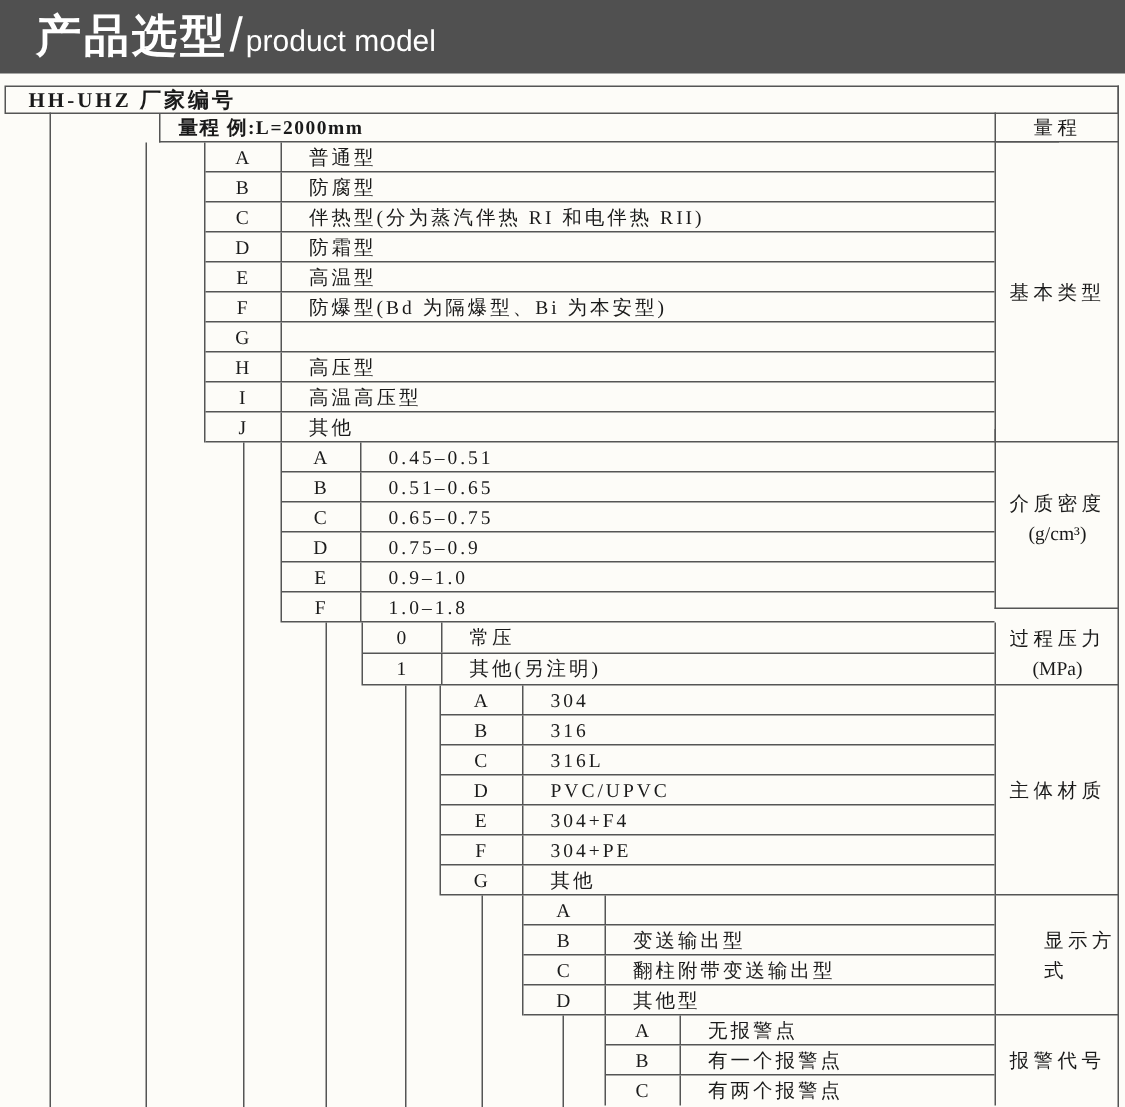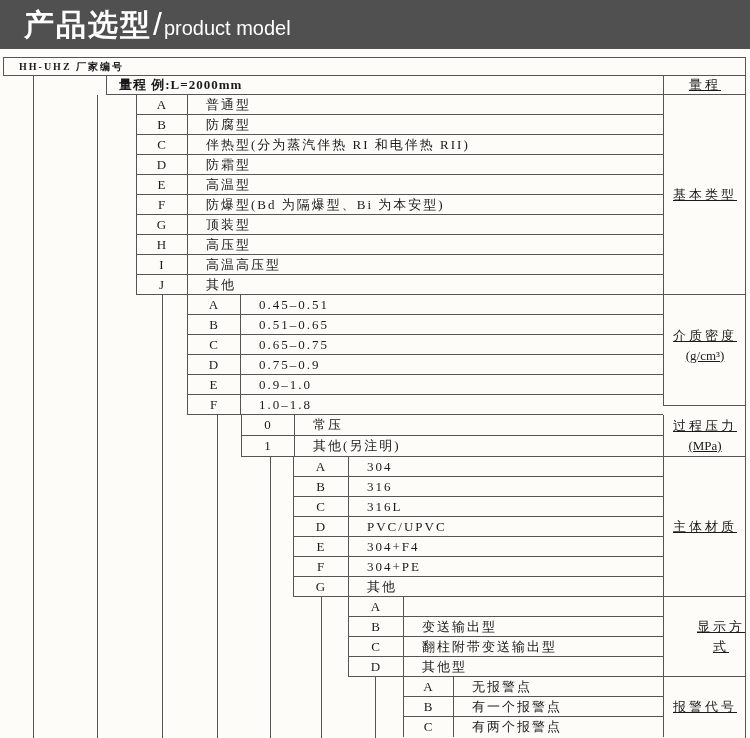--- a/index.html
+++ b/index.html
@@ -15,21 +15,21 @@
     position:absolute;left:0;top:0;width:750px;height:49px;background:var(--hdr-bg);
     display:flex;align-items:baseline;padding-left:24px;color:var(--hdr-text);
     font-family:"Liberation Sans","DejaVu Sans",sans-serif;
   }
   .header-bar .t-zh{font-size:30px;font-weight:bold;letter-spacing:2px;line-height:49px;text-align:right;}
   .header-bar .t-sep{font-size:32px;font-weight:400;margin:0 2px 0 1px;}
   .header-bar .t-en{font-size:20px;font-weight:400;}
   .model-row{
     position:absolute;left:3px;top:57px;width:743px;height:19px;
     border:1px solid var(--line);display:flex;align-items:center;
-    padding-left:15px;font-weight:bold;font-size:10px;letter-spacing:2px;
+    padding-left:15px;font-weight:bold;font-size:14px;letter-spacing:2px;
   }
   .range-row{
     position:absolute;left:63px;top:76px;width:600px;height:19px;
     border-left:1px solid var(--line);border-bottom:1px solid var(--line);
     display:flex;align-items:center;padding-left:12px;font-weight:bold;font-size:13px;letter-spacing:1px;margin-left:43px;
   }
   .section{position:absolute;border-left:1px solid var(--line);}
   .sec-row{display:flex;border-bottom:1px solid var(--line);align-items:stretch;}
   .sec-row.no-bottom{border-bottom:none;}
   .code-cell{
@@ -37,21 +37,21 @@
     font-size:13px;letter-spacing:1px;flex:0 0 auto;
   }
   .value-cell{
     flex:1 1 auto;display:flex;align-items:center;padding-left:18px;
     font-size:13px;letter-spacing:2px;white-space:nowrap;overflow:hidden;
   }
   .label-cell{
     position:absolute;left:663px;width:83px;
     border-left:1px solid var(--line);border-bottom:1px solid var(--line);
     display:flex;flex-direction:column;align-items:center;justify-content:center;
-    font-size:13px;letter-spacing:3px;text-align:center;line-height:20px;text-decoration:underline;
+    font-size:13px;letter-spacing:3px;text-align:left;line-height:20px;
   }
   .label-cell.no-bottom{border-bottom:none;}
   .label-cell .sub{letter-spacing:0;}
   .vline{position:absolute;width:1px;background:var(--line);}
 </style>
 </head>
 <body>
 
 <div class="page">
 
@@ -91,21 +91,20 @@
         <div class="sec-row" style="height: 20px;">
           <div class="code-cell" style="width: 51px;">E</div>
           <div class="value-cell">高温型</div>
         </div>
         <div class="sec-row" style="height: 20px;">
           <div class="code-cell" style="width: 51px;">F</div>
           <div class="value-cell">防爆型(Bd 为隔爆型、Bi 为本安型)</div>
         </div>
         <div class="sec-row" style="height: 20px;">
           <div class="code-cell" style="width: 51px;">G</div>
-          <div class="value-cell">顶装型</div>
         </div>
         <div class="sec-row" style="height: 20px;">
           <div class="code-cell" style="width: 51px;">H</div>
           <div class="value-cell">高压型</div>
         </div>
         <div class="sec-row" style="height: 20px;">
           <div class="code-cell" style="width: 51px;">I</div>
           <div class="value-cell">高温高压型</div>
         </div>
         <div class="sec-row" style="height: 20px;">

